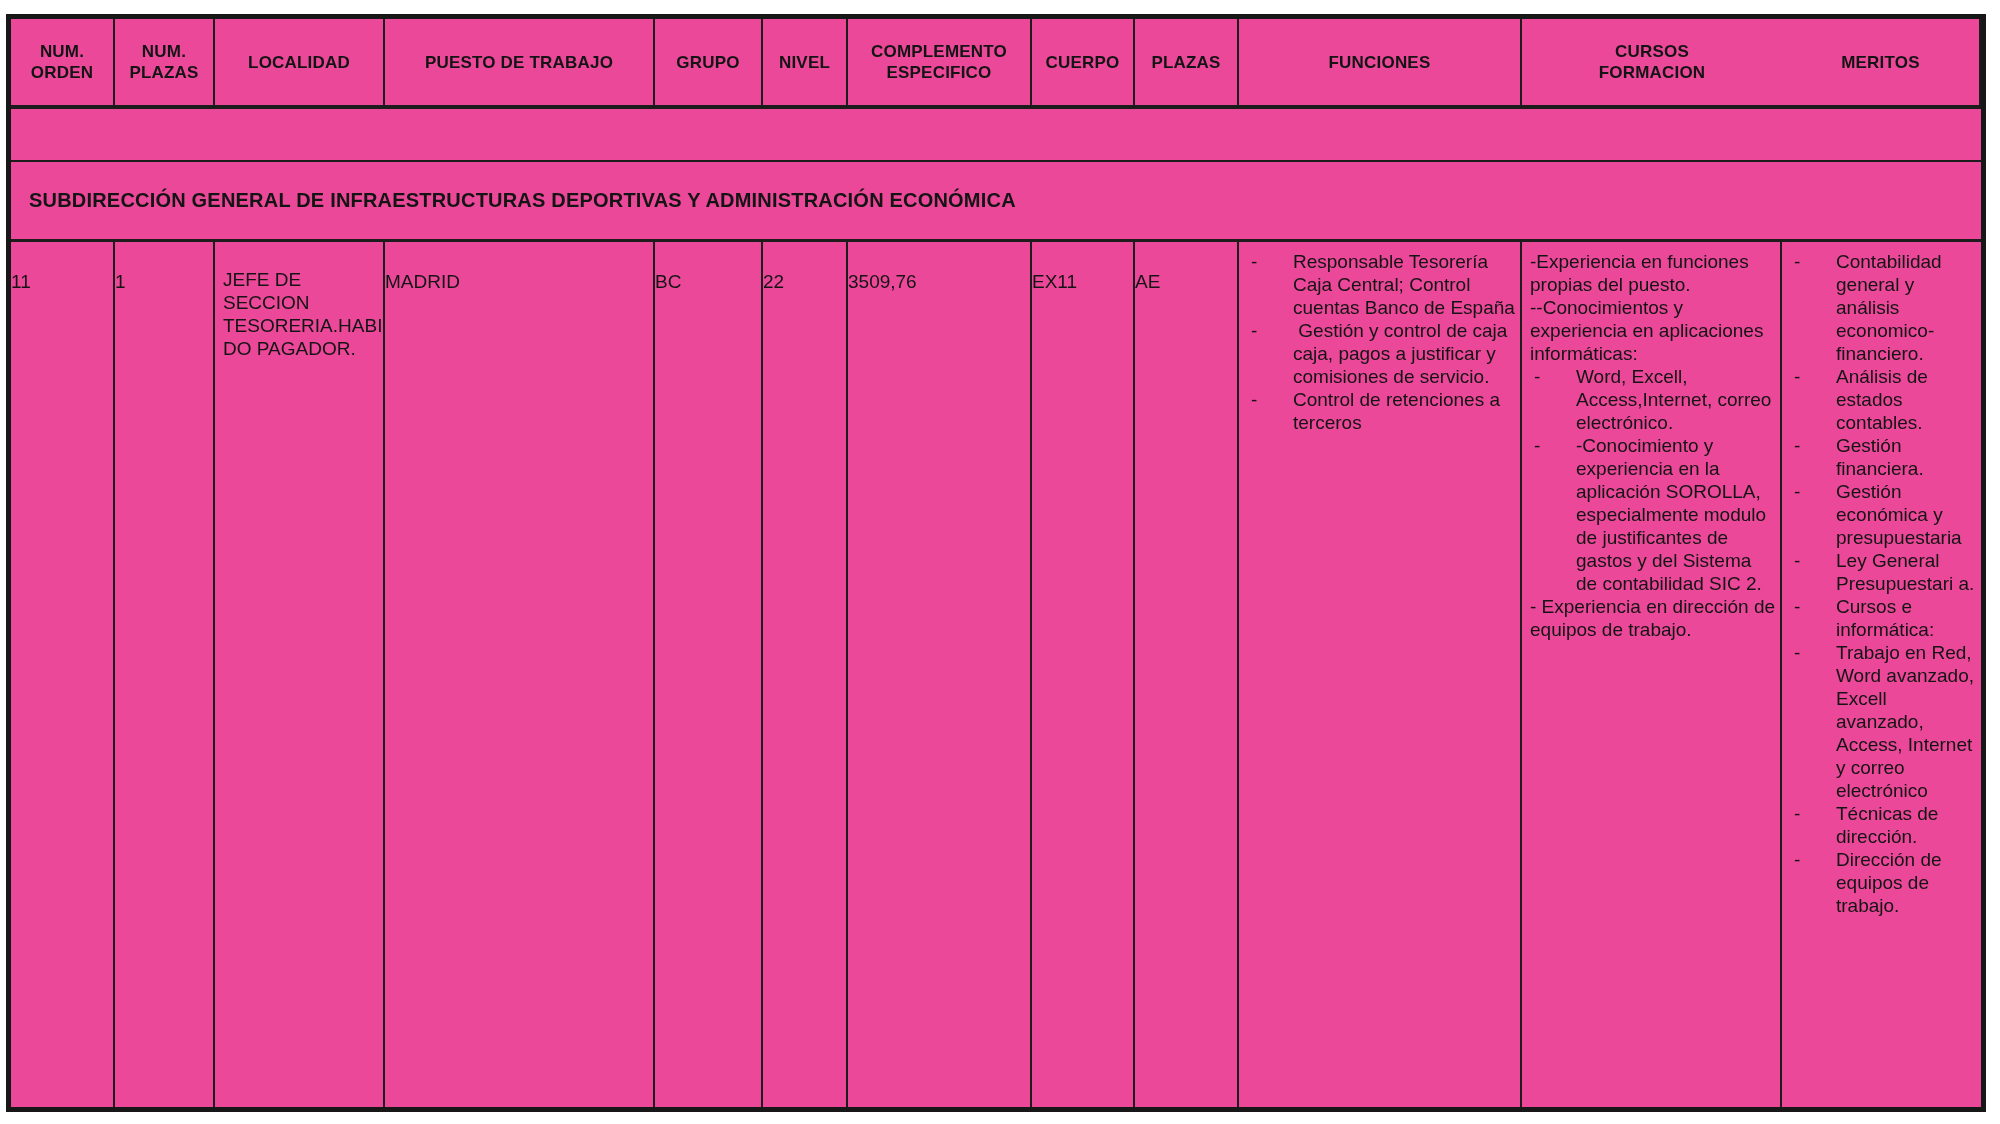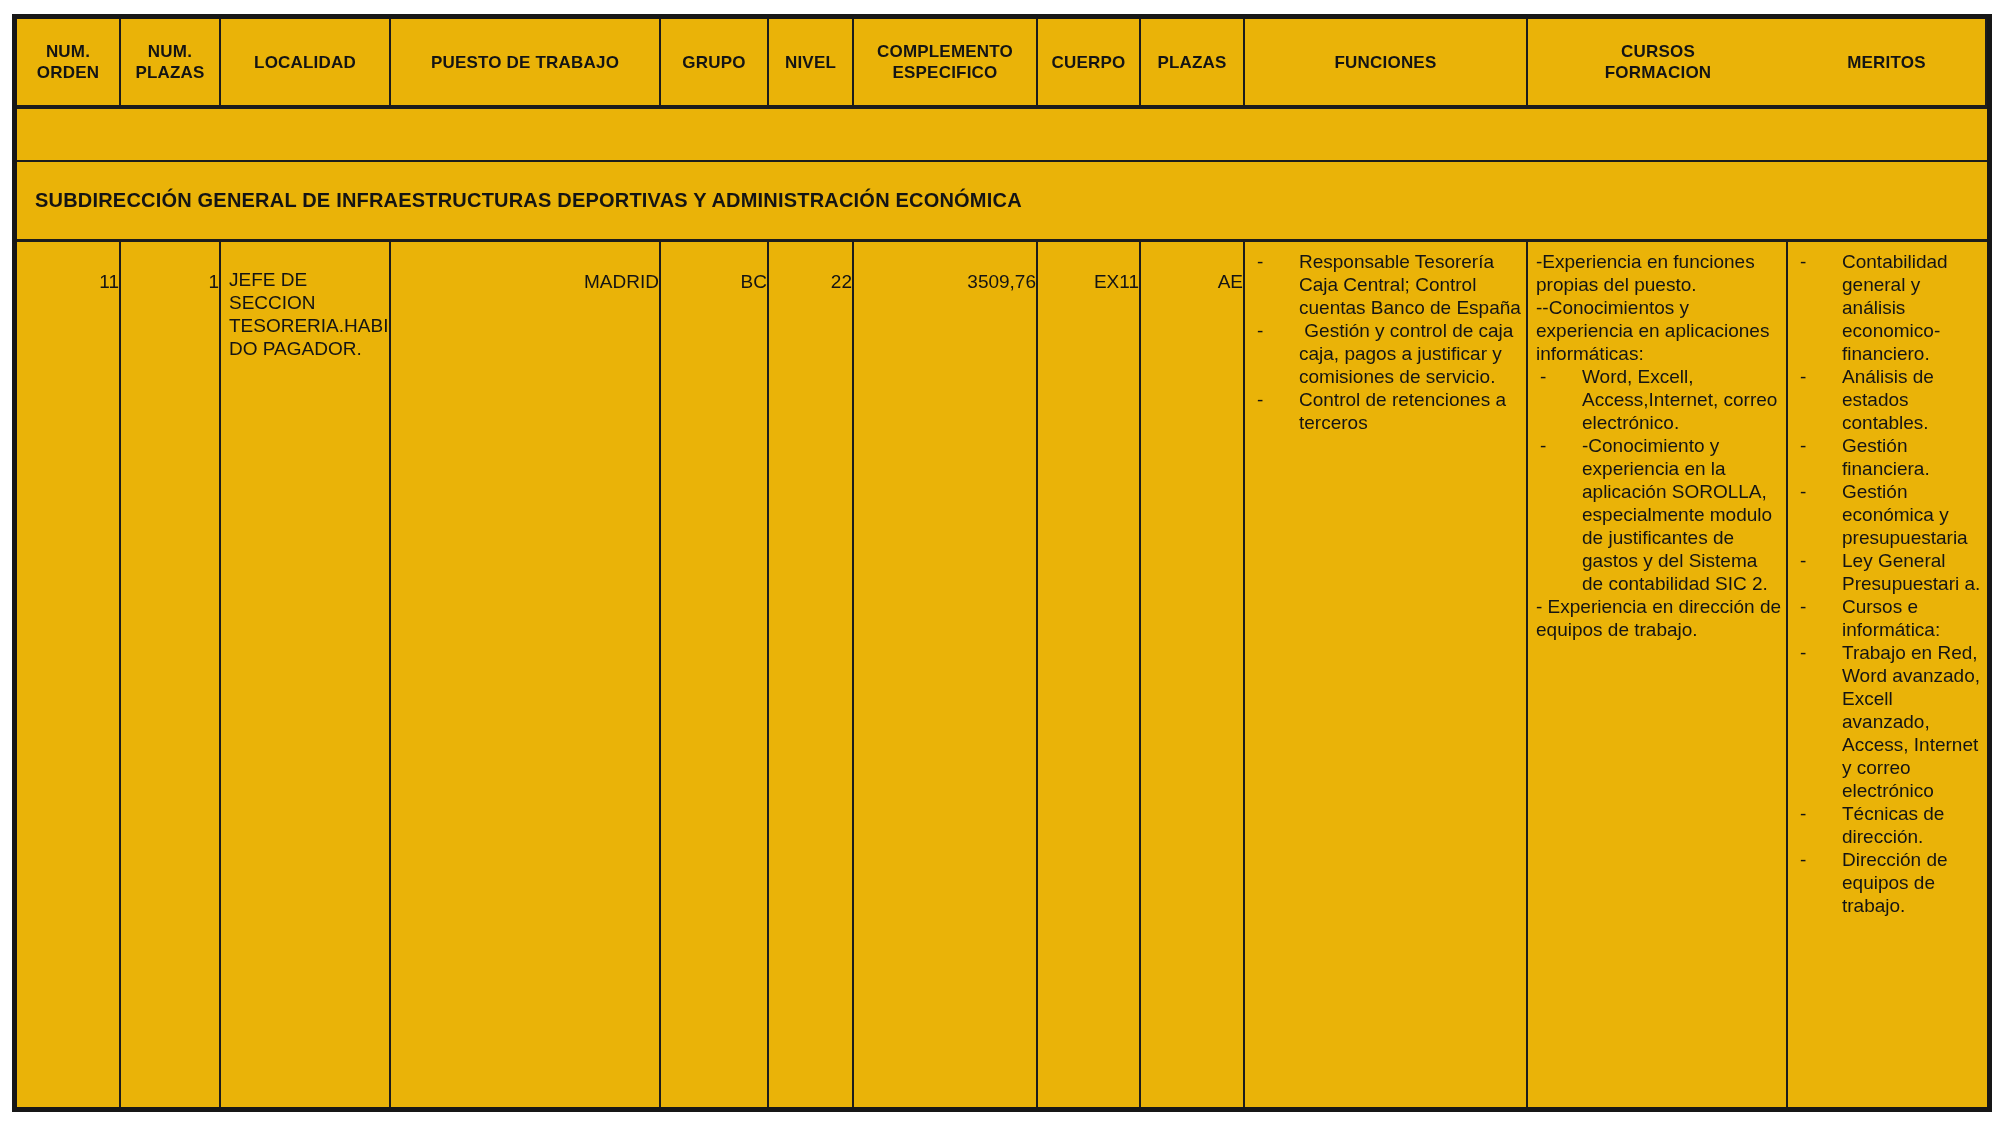--- a/index.html
+++ b/index.html
@@ -5,27 +5,27 @@
   * { margin: 0; padding: 0; box-sizing: border-box; }
   html, body {
     width: 2000px; height: 1124px;
     background: #ffffff;
     font-family: "Liberation Sans", "DejaVu Sans", sans-serif;
     color: #141414;
     overflow: hidden;
   }
   .doc-table {
     position: absolute;
-    left: 12px; top: 14px;
+    left: 6px; top: 14px;
     width: 1980px; height: 1098px;
     border: 5px solid #171717;
     display: grid;
     grid-template-columns: 104px 100px 170px 270px 108px 85px 184px 103px 104px 283px 260px 1fr;
     grid-template-rows: 90px 53px 80px 1fr;
-    background: #eab308;
+    background: #ec4899;
   }
   .hcell {
     border-right: 2px solid #1c1c1c;
     border-bottom: 4px solid #1c1c1c;
     display: flex; align-items: center; justify-content: center;
     text-align: center;
     font-weight: bold;
     font-size: 17px;
     line-height: 21px;
     white-space: pre-line;
@@ -47,21 +47,21 @@
     letter-spacing: 0.2px;
   }
   .dcell {
     border-right: 2px solid #1c1c1c;
     font-size: 19px;
     line-height: 23px;
     overflow: hidden;
   }
   .dcell.last { border-right: none; }
   .dcell.center {
-    text-align: right;
+    text-align: left;
     padding-top: 28px;
   }
   .dcell.puesto {
     padding: 26px 6px 0 8px;
     text-align: left;
     white-space: pre-wrap;
   }
   .dcell.textcol { padding: 8px 4px 6px 6px; }
   .block { white-space: pre-wrap; }
   .block.para { padding-left: 2px; }

